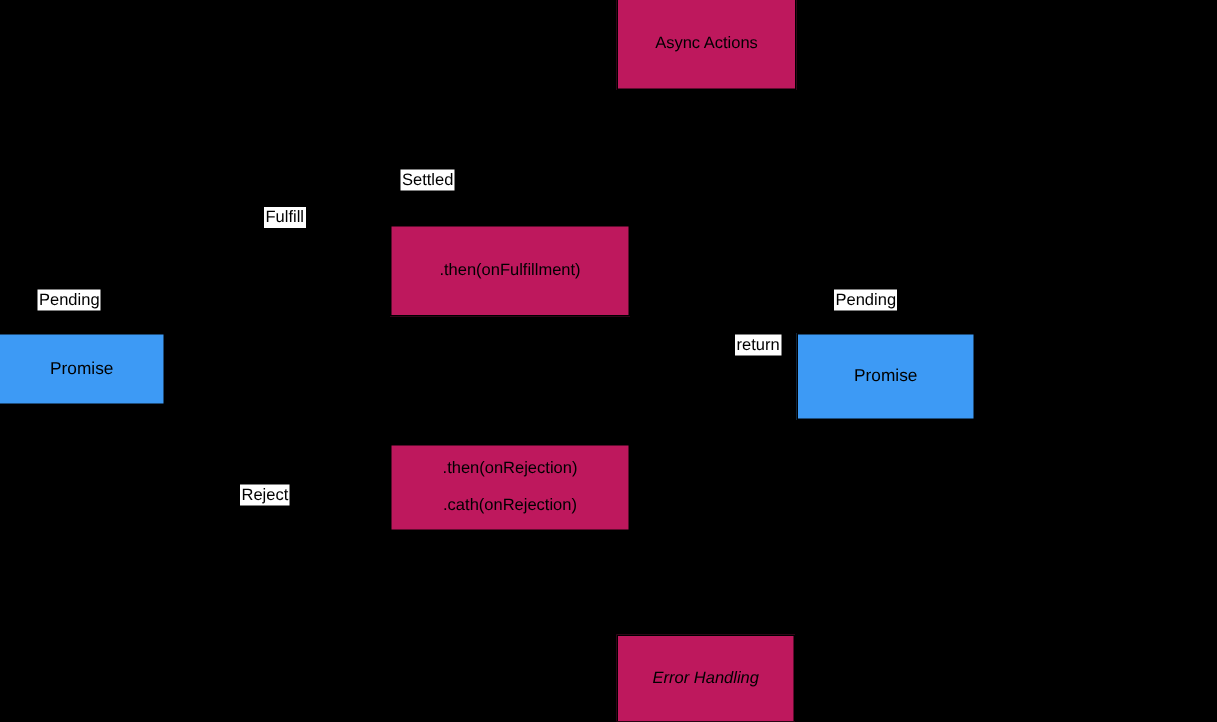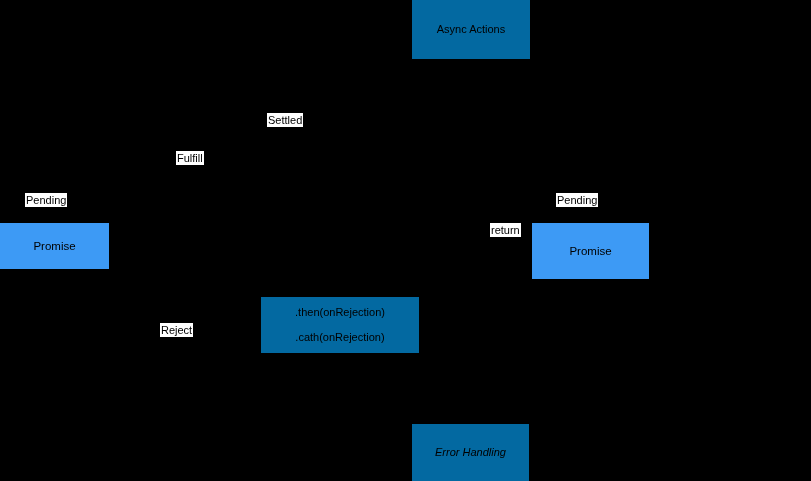--- a/index.html
+++ b/index.html
@@ -21,21 +21,21 @@
     display: flex;
     flex-direction: column;
     align-items: center;
     justify-content: center;
     text-align: center;
     color: #000000;
     font-size: 11px;
     line-height: 15px;
     border: 1px solid #000000;
   }
-  .node.orange { background: #0369a1; justify-content: center; }
+  .node.orange { background: #be185d; justify-content: center; }
   .node.blue   { background: #3D9AF5; }
   .node .line { display: block; white-space: nowrap; }
   .node.strong { font-weight: normal; font-size: 11.5px; }
 
   .edge-label {
     position: absolute;
     background: #FFFFFF;
     color: #000000;
     font-size: 11px;
     line-height: 14px;
@@ -63,20 +63,23 @@
   <div class="connector" style="left:290px; top:341px; width:1px; height:111px;"></div>
   <div class="connector" style="left:290px; top:452px; width:121px; height:1px;"></div>
   <div class="connector" style="left:420px; top:180px; width:111px; height:1px;"></div>
   <div class="connector" style="left:490px; top:251px; width:41px; height:1px;"></div>
   <div class="connector" style="left:650px; top:251px; width:41px; height:1px;"></div>
 
   <div class="node orange" style="left:411px; top:-1px; width:120px; height:61px;">
     <span class="line">Async Actions</span>
   </div>
 
+  <div class="node orange" style="left:260px; top:150px; width:160px; height:61px;">
+    <span class="line">.then(onFulfillment)</span>
+  </div>
 
   <div class="node blue strong" style="left:-1px; top:222px; width:111px; height:48px;">
     <span class="line">Promise</span>
   </div>
 
   <div class="node blue strong" style="left:531px; top:222px; width:119px; height:58px;">
     <span class="line">Promise</span>
   </div>
 
 
@@ -84,21 +87,21 @@
     <span class="line">.then(onRejection)</span>
     <span class="line">.cath(onRejection)</span>
   </div>
 
   <div class="node orange" style="left:411px; top:423px; width:119px; height:59px;font-style:italic;">
     <span class="line">Error Handling</span>
   </div>
 
   <div class="edge-label" style="left:267px; top:113px;">Settled</div>
 
-  <div class="edge-label" style="left:176px; top:151px;">Fulfill</div>
+  <div class="edge-label" style="left:176px; top:138px;">Fulfill</div>
 
   <div class="edge-label" style="left:25px; top:193px;">Pending</div>
 
   <div class="edge-label" style="left:556px; top:193px;">Pending</div>
 
   <div class="edge-label" style="left:490px; top:223px;">return</div>
 
   <div class="edge-label" style="left:160px; top:323px;">Reject</div>
 
 </div>

